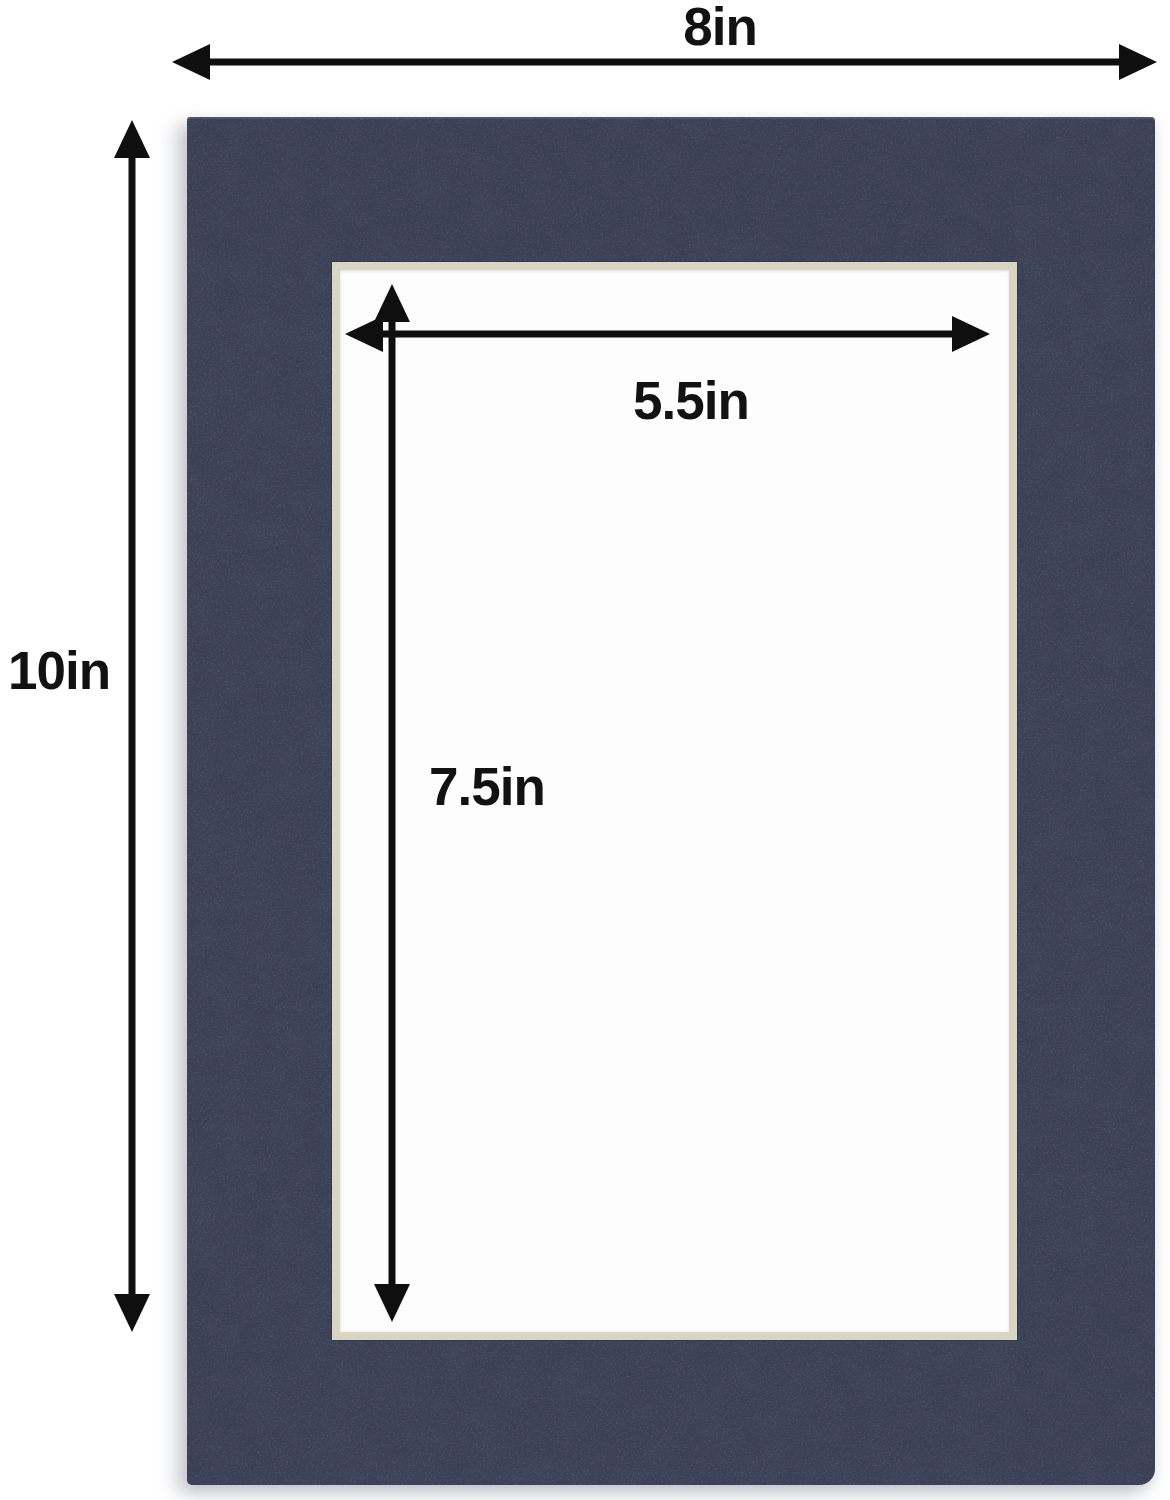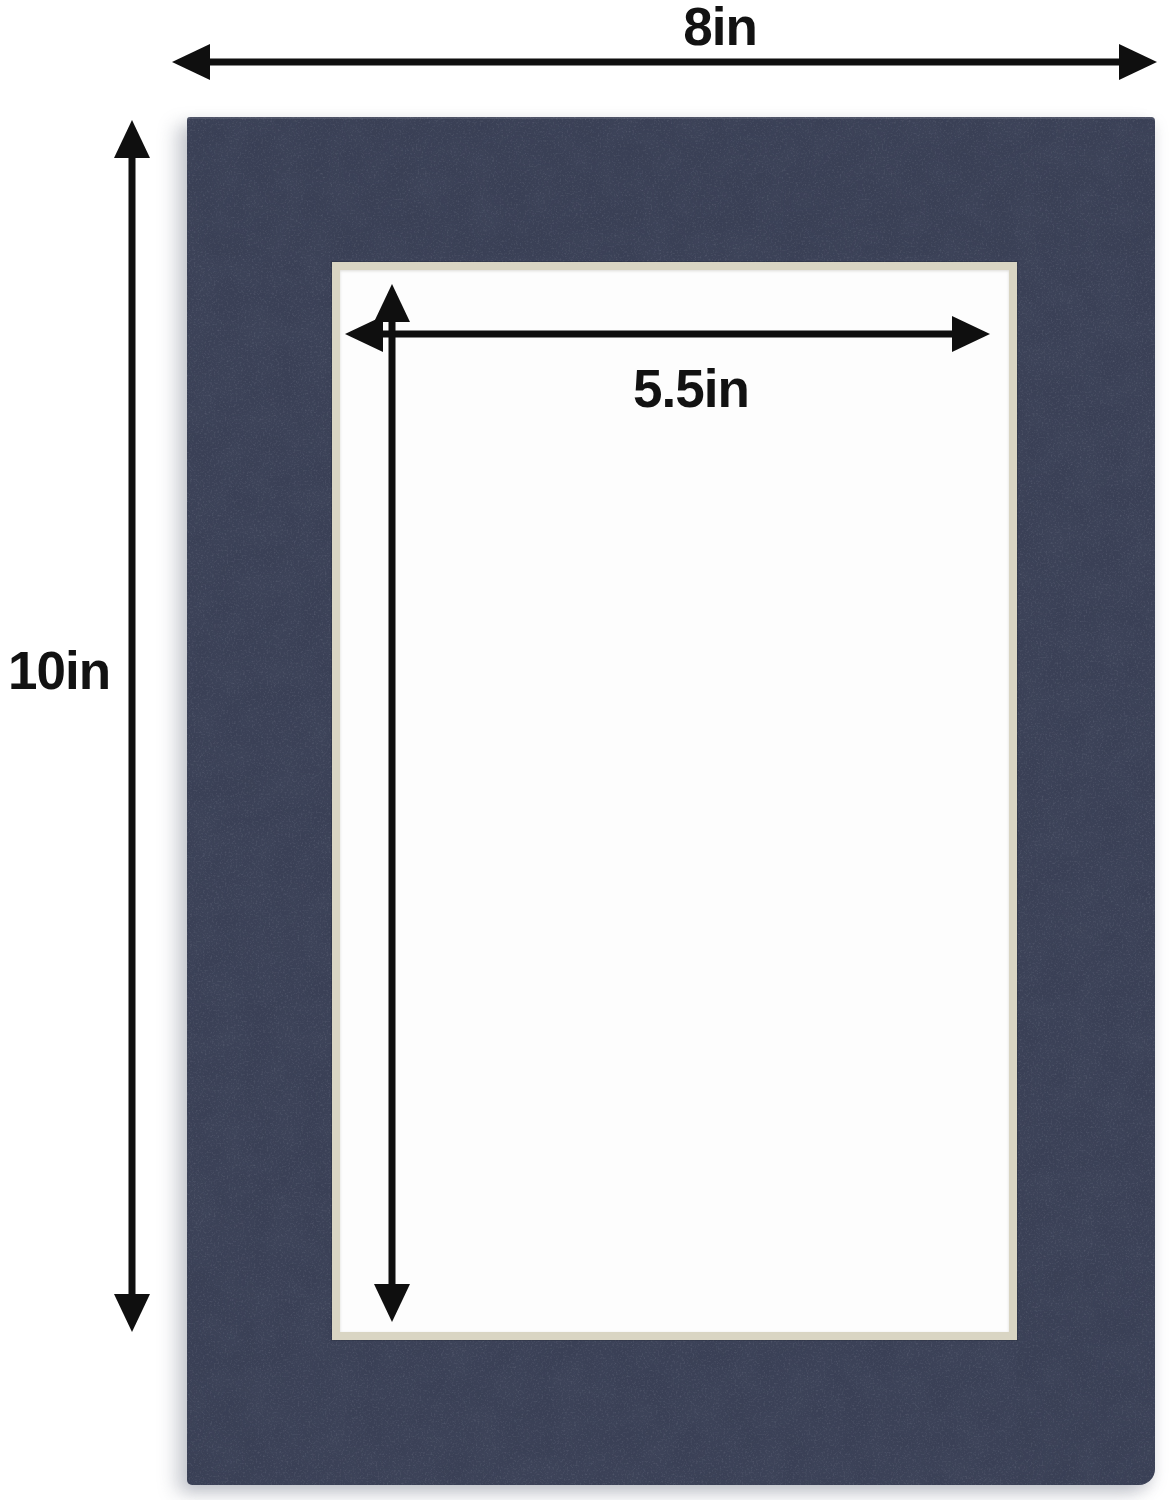--- a/index.html
+++ b/index.html
@@ -69,21 +69,21 @@
     transform: translate(-50%, -50%);
     font-size: 53px;
     font-weight: 700;
     letter-spacing: -1px;
     color: var(--label-black);
     white-space: nowrap;
     z-index: 4;
   }
   .label-outer-width  { left: 720px; top: 26px;  }
   .label-outer-height { left: 59px;  top: 670px; }
-  .label-opening-width  { left: 691px; top: 388px; }
+  .label-opening-width  { left: 691px; top: 400px; }
   .label-opening-height { left: 487px; top: 786px; }
 </style>
 </head>
 <body>
 
 <div class="stage">
 
   <div class="mat">
     <svg class="mat-texture" width="968" height="1368" viewBox="0 0 968 1368" preserveAspectRatio="none">
       <filter id="speckle" x="0" y="0" width="100%" height="100%">
@@ -126,14 +126,15 @@
       <polygon points="392,1322 374,1284 410,1284"></polygon>
     </g>
   </svg>
 
   <div class="dim-label label-outer-width">8in</div>
 
   <div class="dim-label label-outer-height">10in</div>
 
   <div class="dim-label label-opening-width">5.5in</div>
 
+  <div class="dim-label label-opening-height">7.5in</div>
 
 </div>
 
 </body></html>

